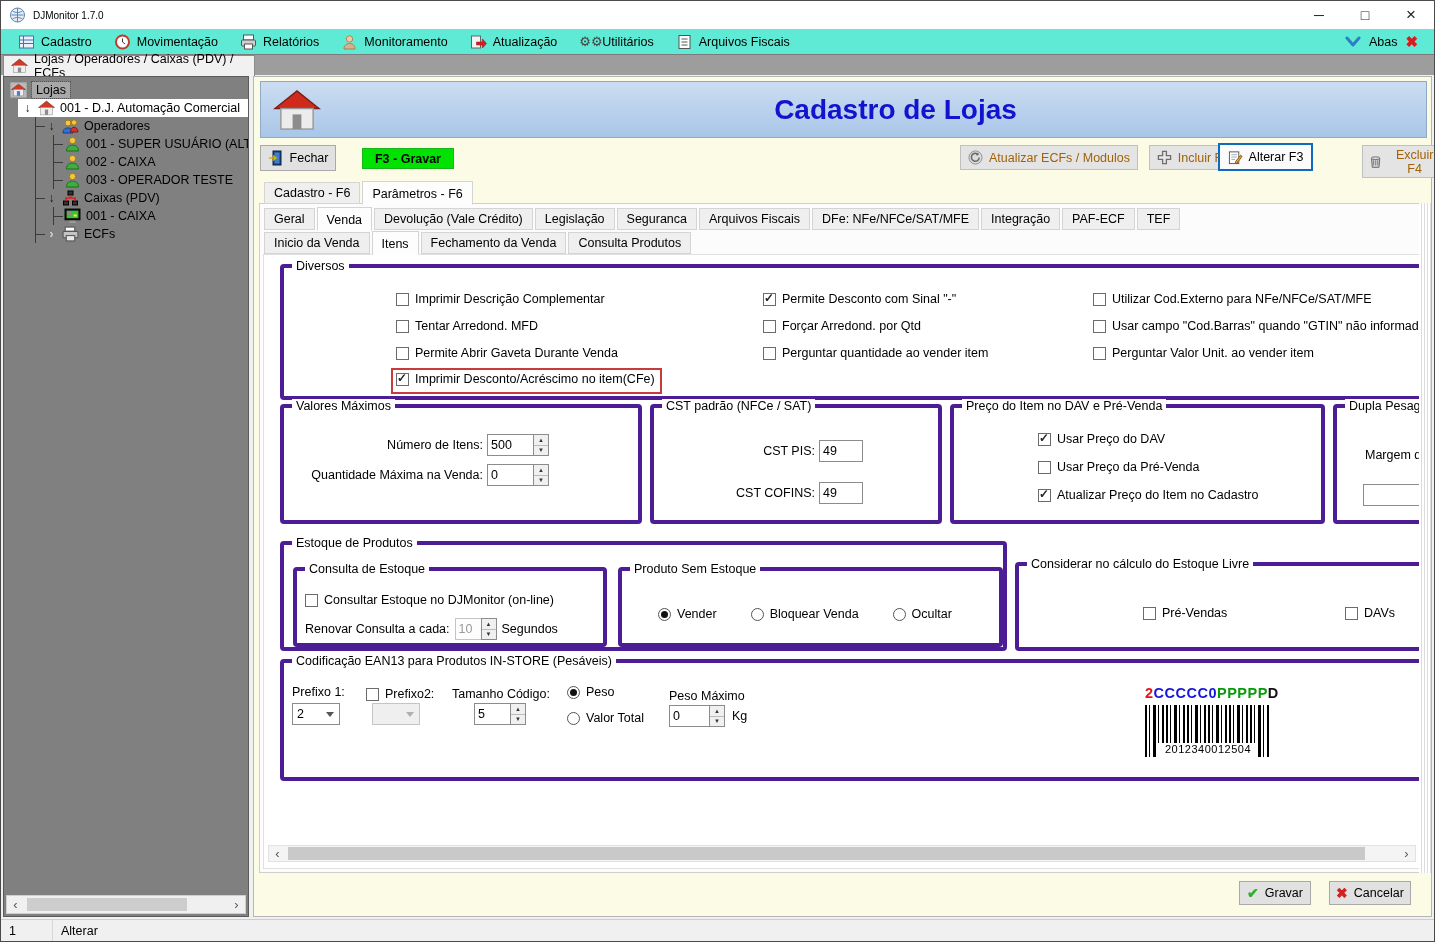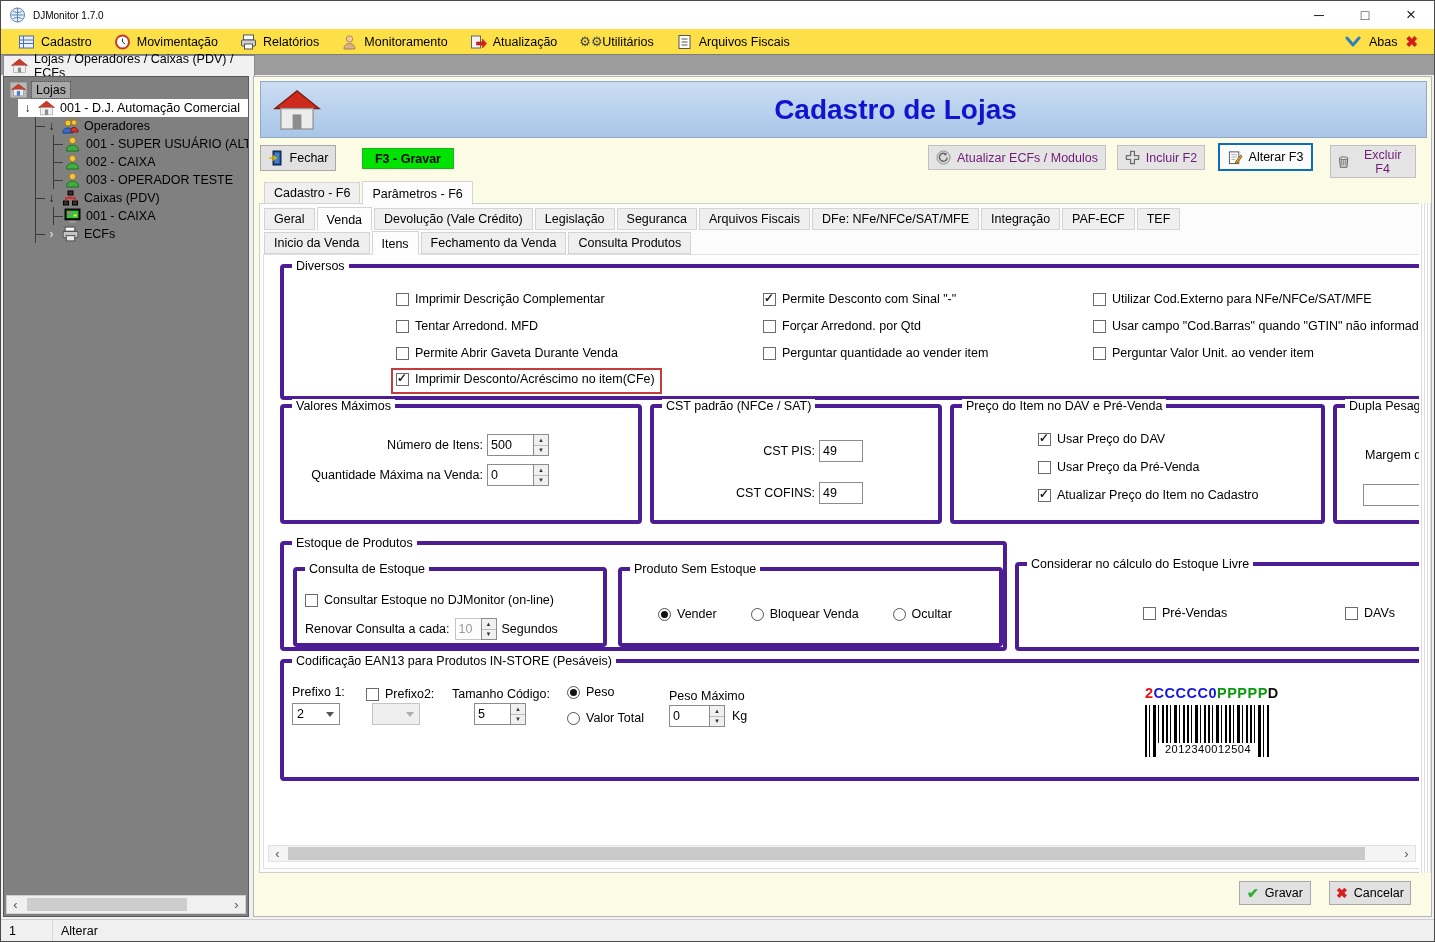--- a/index.html
+++ b/index.html
@@ -10,21 +10,21 @@
   }
   * { box-sizing:border-box; }
 
   
   .titlebar { height:28px; background:#fff; display:flex; align-items:center; padding-left:8px; }
   .titlebar .apptitle { margin-left:7px; font-size:10px; }
   .winbtns { margin-left:auto; display:flex; height:28px; }
   .winbtn { width:46px; height:28px; display:flex; align-items:center; justify-content:center; font-size:14px; color:#222; }
 
   
-  .menubar { height:25px; background:#fde047; display:flex; align-items:center; padding:0 6px; }
+  .menubar { height:25px; background:#5eead4; display:flex; align-items:center; padding:0 6px; }
   .menu-item { display:flex; align-items:center; gap:6px; padding:0 11px; height:25px; cursor:default; }
   .menubar-right { margin-left:auto; display:flex; align-items:center; gap:8px; padding-right:10px; }
   .abas-x { color:#d41e1e; font-weight:bold; font-size:15px; }
 
   
   .worktabs { height:21px; background:#9d9d9d; position:relative; border-top:1px solid #7c7c7c; }
   .worktab { position:absolute; left:2px; top:0; width:252px; height:21px; background:#f1f1f1;
              display:flex; align-items:center; gap:6px; padding-left:7px; border:1px solid #8a8a8a; border-bottom:none; }
 
   
@@ -52,21 +52,21 @@
   
   .content { position:absolute; left:252px; top:0; right:2px; bottom:2px; background:#fbfbe6; border:1px solid #b5b5b5; }
 
   .banner { position:absolute; left:6px; top:4px; width:1167px; height:57px;
             background:linear-gradient(#cbddf2,#a9c6e8); border:1px solid #8fa9c6; display:flex; align-items:center;gap:44px; }
   .banner-title { flex:1; text-align:center; font-size:28px; font-weight:bold; color:#1212cf; font-family:"Liberation Sans",sans-serif; }
   .banner-house { margin-left:12px; }
 
   .btn { display:inline-flex; align-items:center; justify-content:center; gap:6px;
          background:#e1e1e1; border:1px solid #a9a9a9; font-size:12.5px; color:#000; position:absolute; }
-  .btn.disabled { color:#701a75; background:#e4e4e4; border-color:#c0c0c0; }
+  .btn.disabled { color:#a16207; background:#e4e4e4; border-color:#c0c0c0;margin-left:32px; }
   .btn.focus { border:2px solid #0e6cbe; background:#fbfbfb; }
 
   .f3gravar { position:absolute; left:108px; top:71px; width:92px; height:21px; background:#00e300;
               border:1px solid #19b519; display:flex; align-items:center; justify-content:center;
               font-weight:bold; color:#000; }
 
   
   .tabrow { position:absolute; display:flex; align-items:flex-end; }
   .tab { background:#efefef; border:1px solid #d4d4d4; padding:3px 9px; margin-right:2px; white-space:nowrap; }
   .tab.active { background:#fdfdfd; padding-top:5px; margin-bottom:-1px; border-bottom:1px solid #fdfdfd; z-index:3; }

